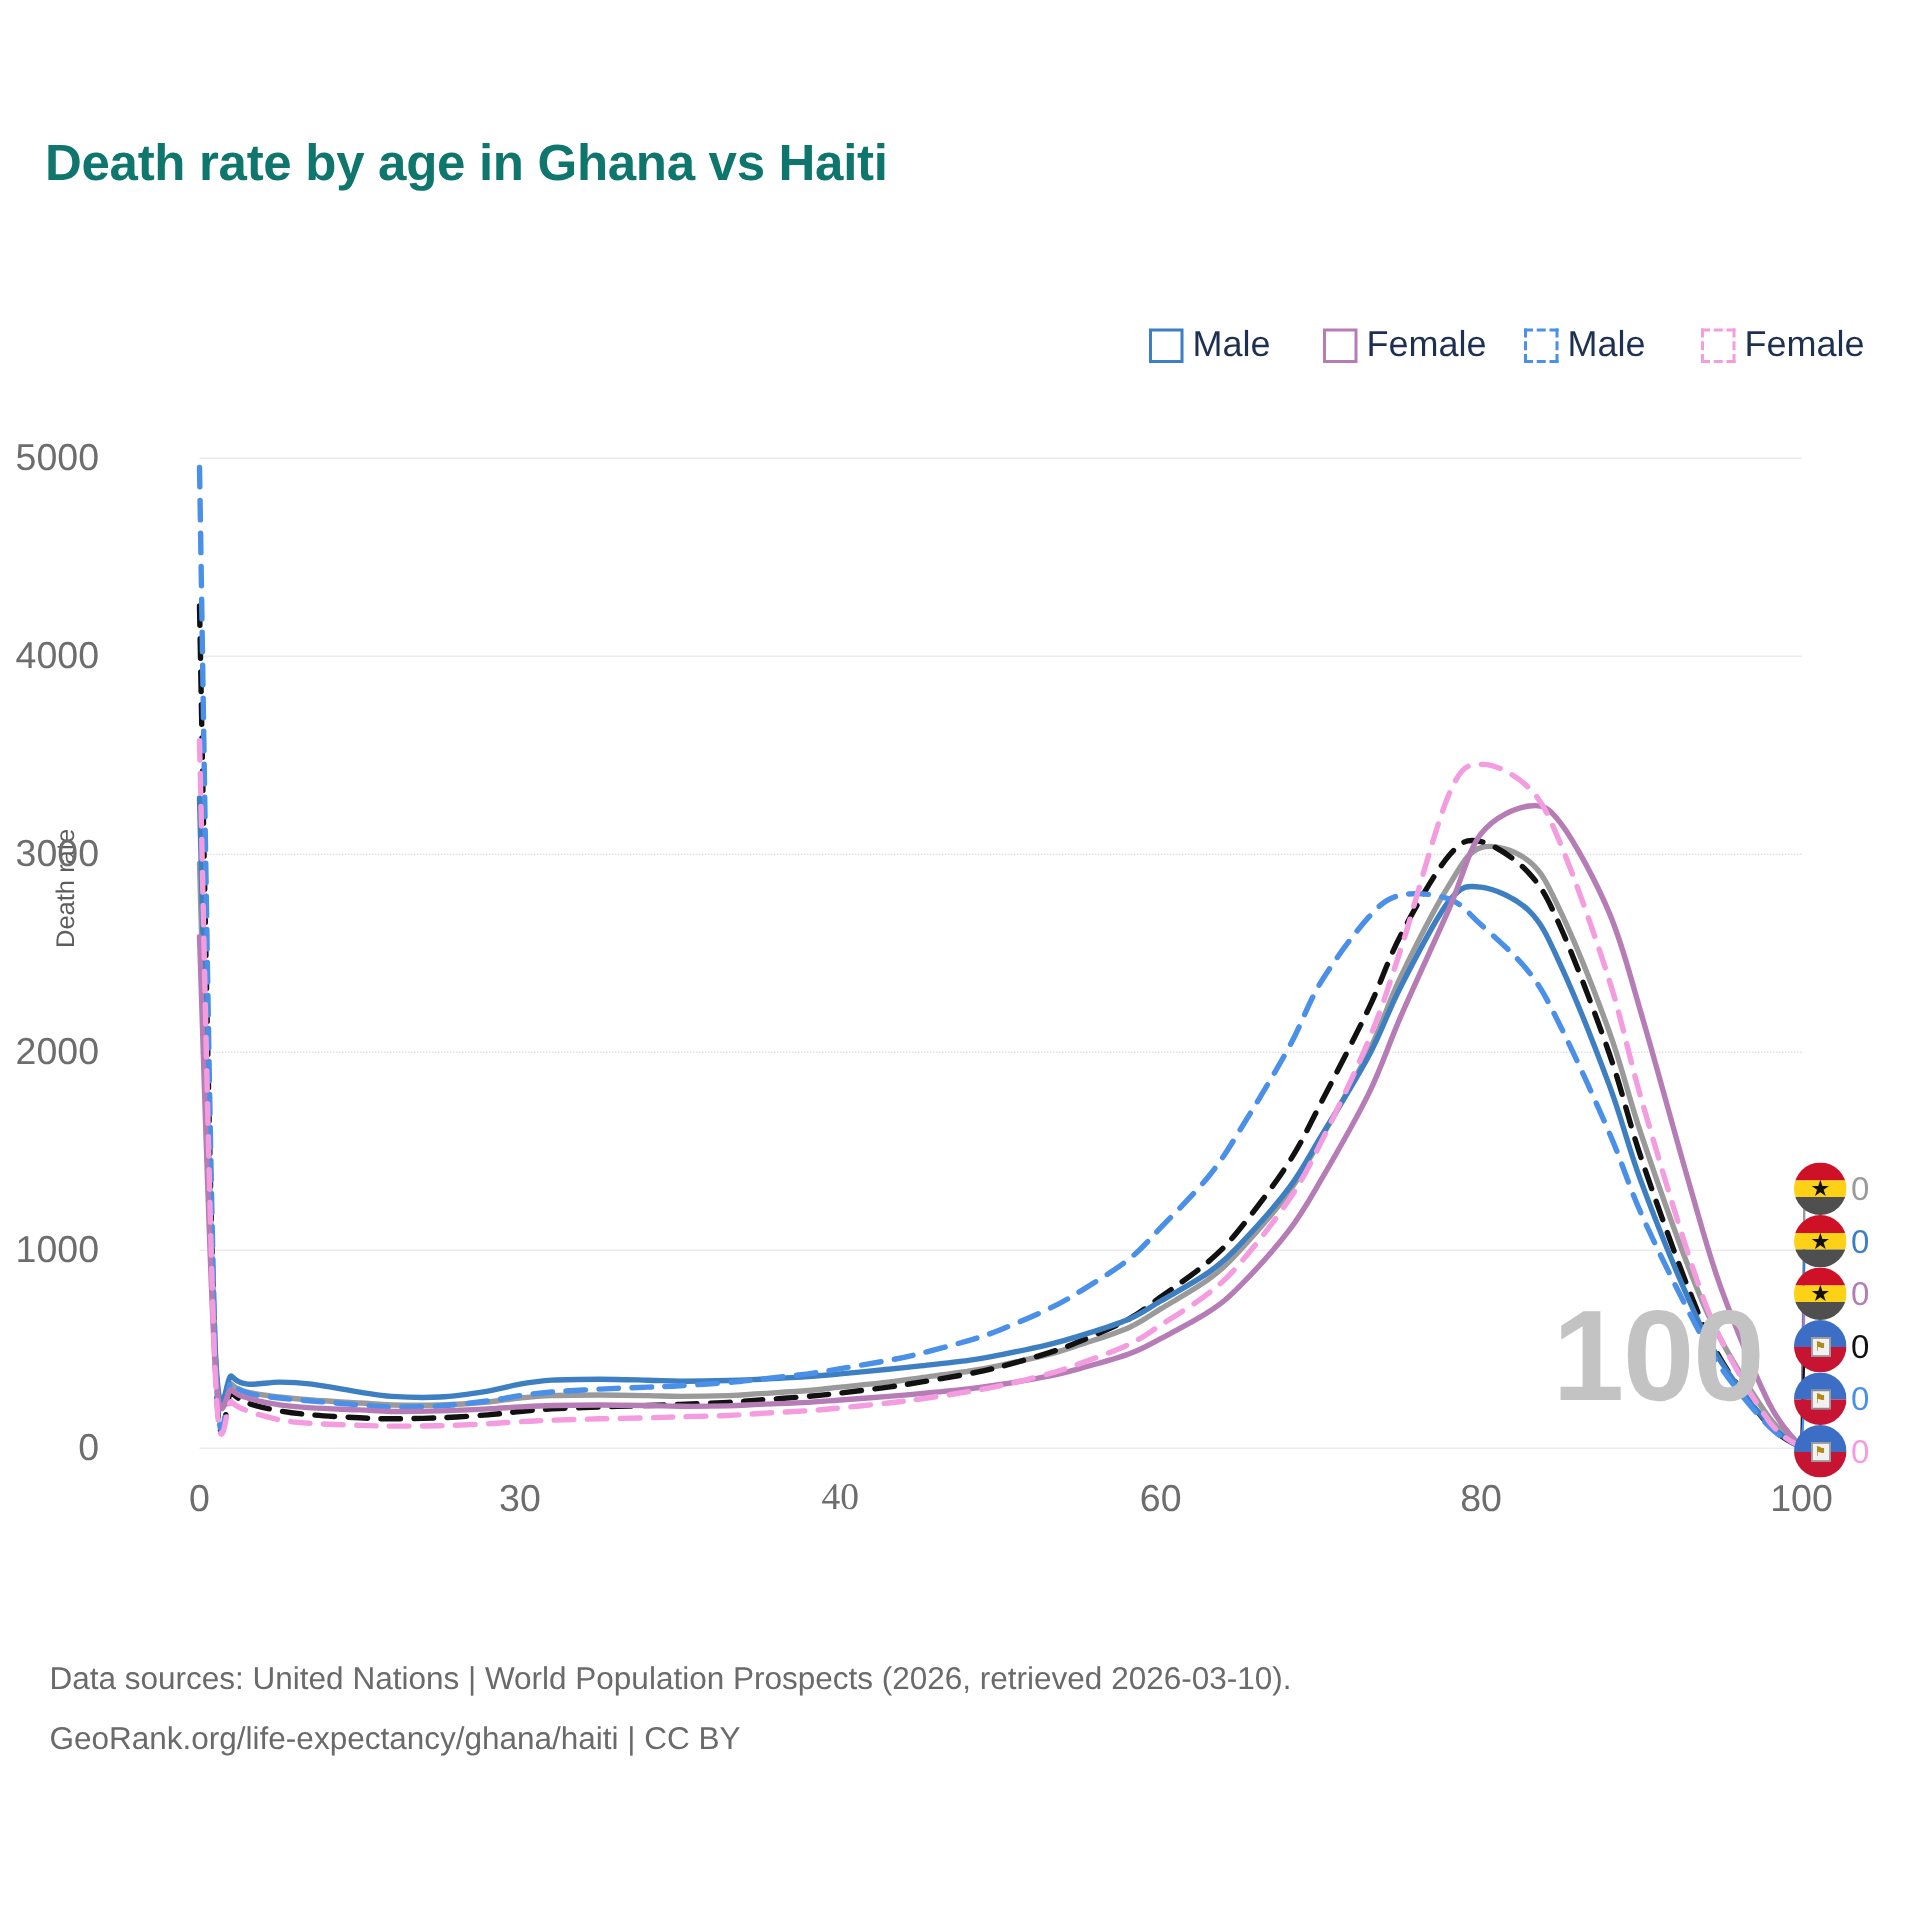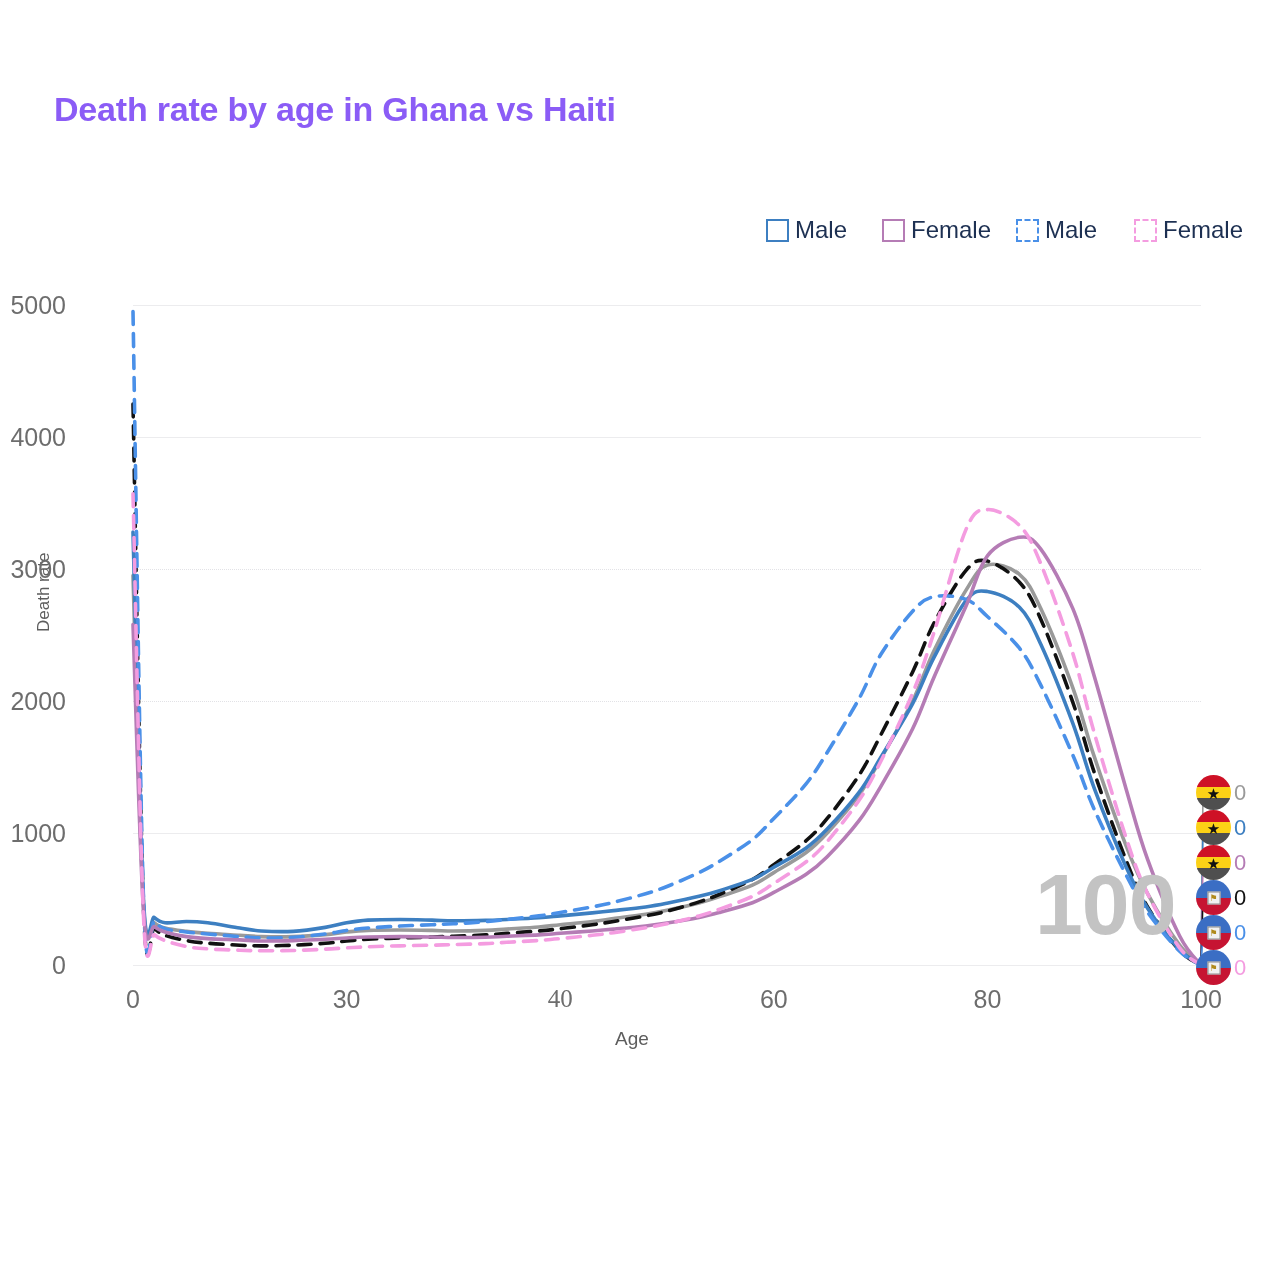--- a/index.html
+++ b/index.html
@@ -8,23 +8,22 @@
     background:#ffffff;
     font-family:"Liberation Sans", sans-serif;
     overflow:hidden;
     position:relative;
   }
   #chart-root{position:absolute;inset:0;}
 
   .title{
     position:absolute;left:30px;top:90px;
     font-size:34px;font-weight:bold;
-    color:#8b5cf6;letter-spacing:-0.2px;
+    color:#0f766e;letter-spacing:-0.2px;
     white-space:nowrap;
-    margin-left:24px;
   }
 
   
   .legend{position:absolute;left:760px;top:160px;width:500px;height:80px;}
   .legend-groups{position:absolute;left:0;top:0;height:34px;width:100%;}
   .legend-group{position:absolute;top:0;}
   .legend-group.ghana{left:8px;}
   .legend-group.haiti{left:258px;}
   .legend-group .gname{
     font-size:22px;color:#1d3052;line-height:24px;white-space:nowrap;
@@ -129,21 +128,20 @@
         <span class="lbl">Male</span>
       </div>
       <div class="legend-item" id="li-hf" style="color:#f49ce0">
         <span class="sw dash"></span>
         <span class="lbl">Female</span>
       </div>
     </div>
   </div>
 
   <div class="ylabel">Death rate</div>
-  <div class="xlabel"><span>Age</span></div>
 
   <div id="yticks">
       <div class="ytick" style="top: 965px;">0</div>
       <div class="ytick" style="top: 833px;">1000</div>
       <div class="ytick" style="top: 701px;">2000</div>
       <div class="ytick" style="top: 569px;">3000</div>
       <div class="ytick" style="top: 437px;">4000</div>
       <div class="ytick" style="top: 305px;">5000</div>
     </div>
   <div id="xticks">
@@ -231,13 +229,15 @@
       <div class="endmark" style="top: 175px;">
         <div class="flag ht">
           <div class="s1"></div>
           <div class="s2"></div>
           <div class="em">⚑</div>
         </div>
         <span class="endval" style="color: rgb(244, 156, 224);">0</span>
       </div>
     </div>
 
+  <div style="position:absolute;left:33px;top:1108px;font-size:21px;color:#6a6a6a;">Data sources: United Nations | World Population Prospects (2026, retrieved 2026-03-10).</div>
+  <div style="position:absolute;left:33px;top:1148px;font-size:21px;color:#6a6a6a;">GeoRank.org/life-expectancy/ghana/haiti | CC BY</div>
 </div>
 
 </body></html>

